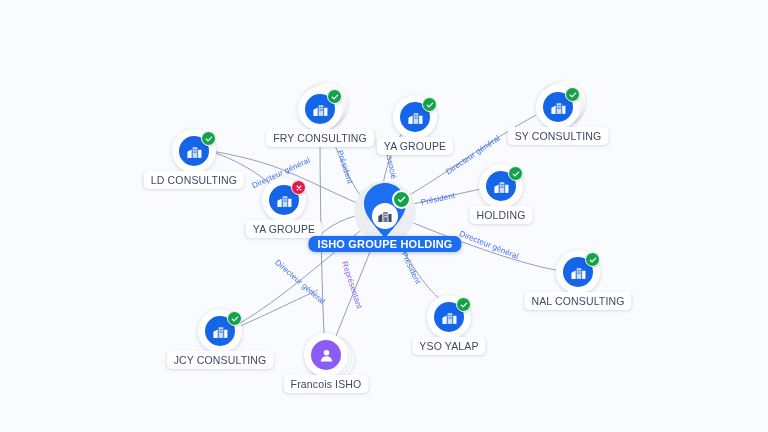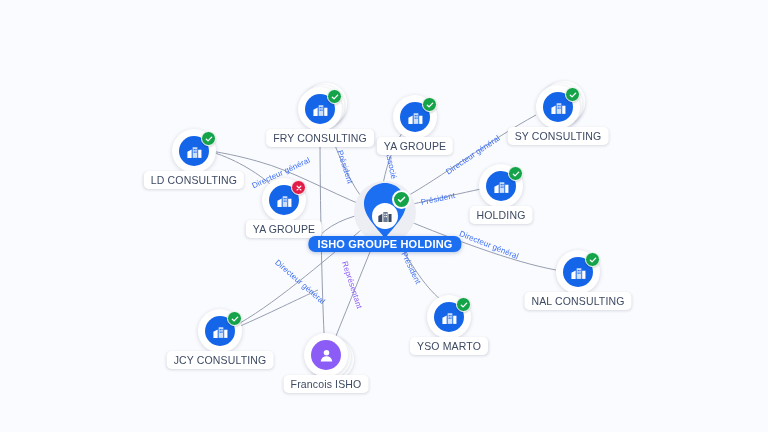--- a/index.html
+++ b/index.html
@@ -288,21 +288,21 @@
   <rect x="13.3" y="8.4" width="1.6" height="1.9" fill="#1565e8"></rect>
   <rect x="10.8" y="12" width="1.6" height="1.9" fill="#1565e8"></rect>
   <rect x="13.3" y="12" width="1.6" height="1.9" fill="#1565e8"></rect>
 </svg>
         </div>
         <div class="badge ok">
           <svg viewBox="0 0 12 12" xmlns="http://www.w3.org/2000/svg">
   <path d="M2 6.3 L4.6 8.8 L10 3.2" stroke="#ffffff" stroke-width="2" fill="none" stroke-linecap="round" stroke-linejoin="round"></path>
           </svg>
         </div>
-        <div class="node-label">YSO MARTO</div>
+        <div class="node-label">YSO YALAP</div>
       </div>
       <div class="node" style="left: 326px; top: 355px;">
         <div class="card p1"></div>
         <div class="card p2"></div>
         <div class="card"></div>
         <div class="disc person">
           <svg viewBox="0 0 24 24" xmlns="http://www.w3.org/2000/svg">
   <circle cx="12" cy="8.2" r="3.9" fill="#ffffff"></circle>
   <path d="M3.8 20.5 C4.4 15.6 7.8 13.2 12 13.2 C16.2 13.2 19.6 15.6 20.2 20.5 Z" fill="#ffffff"></path>
 </svg>

